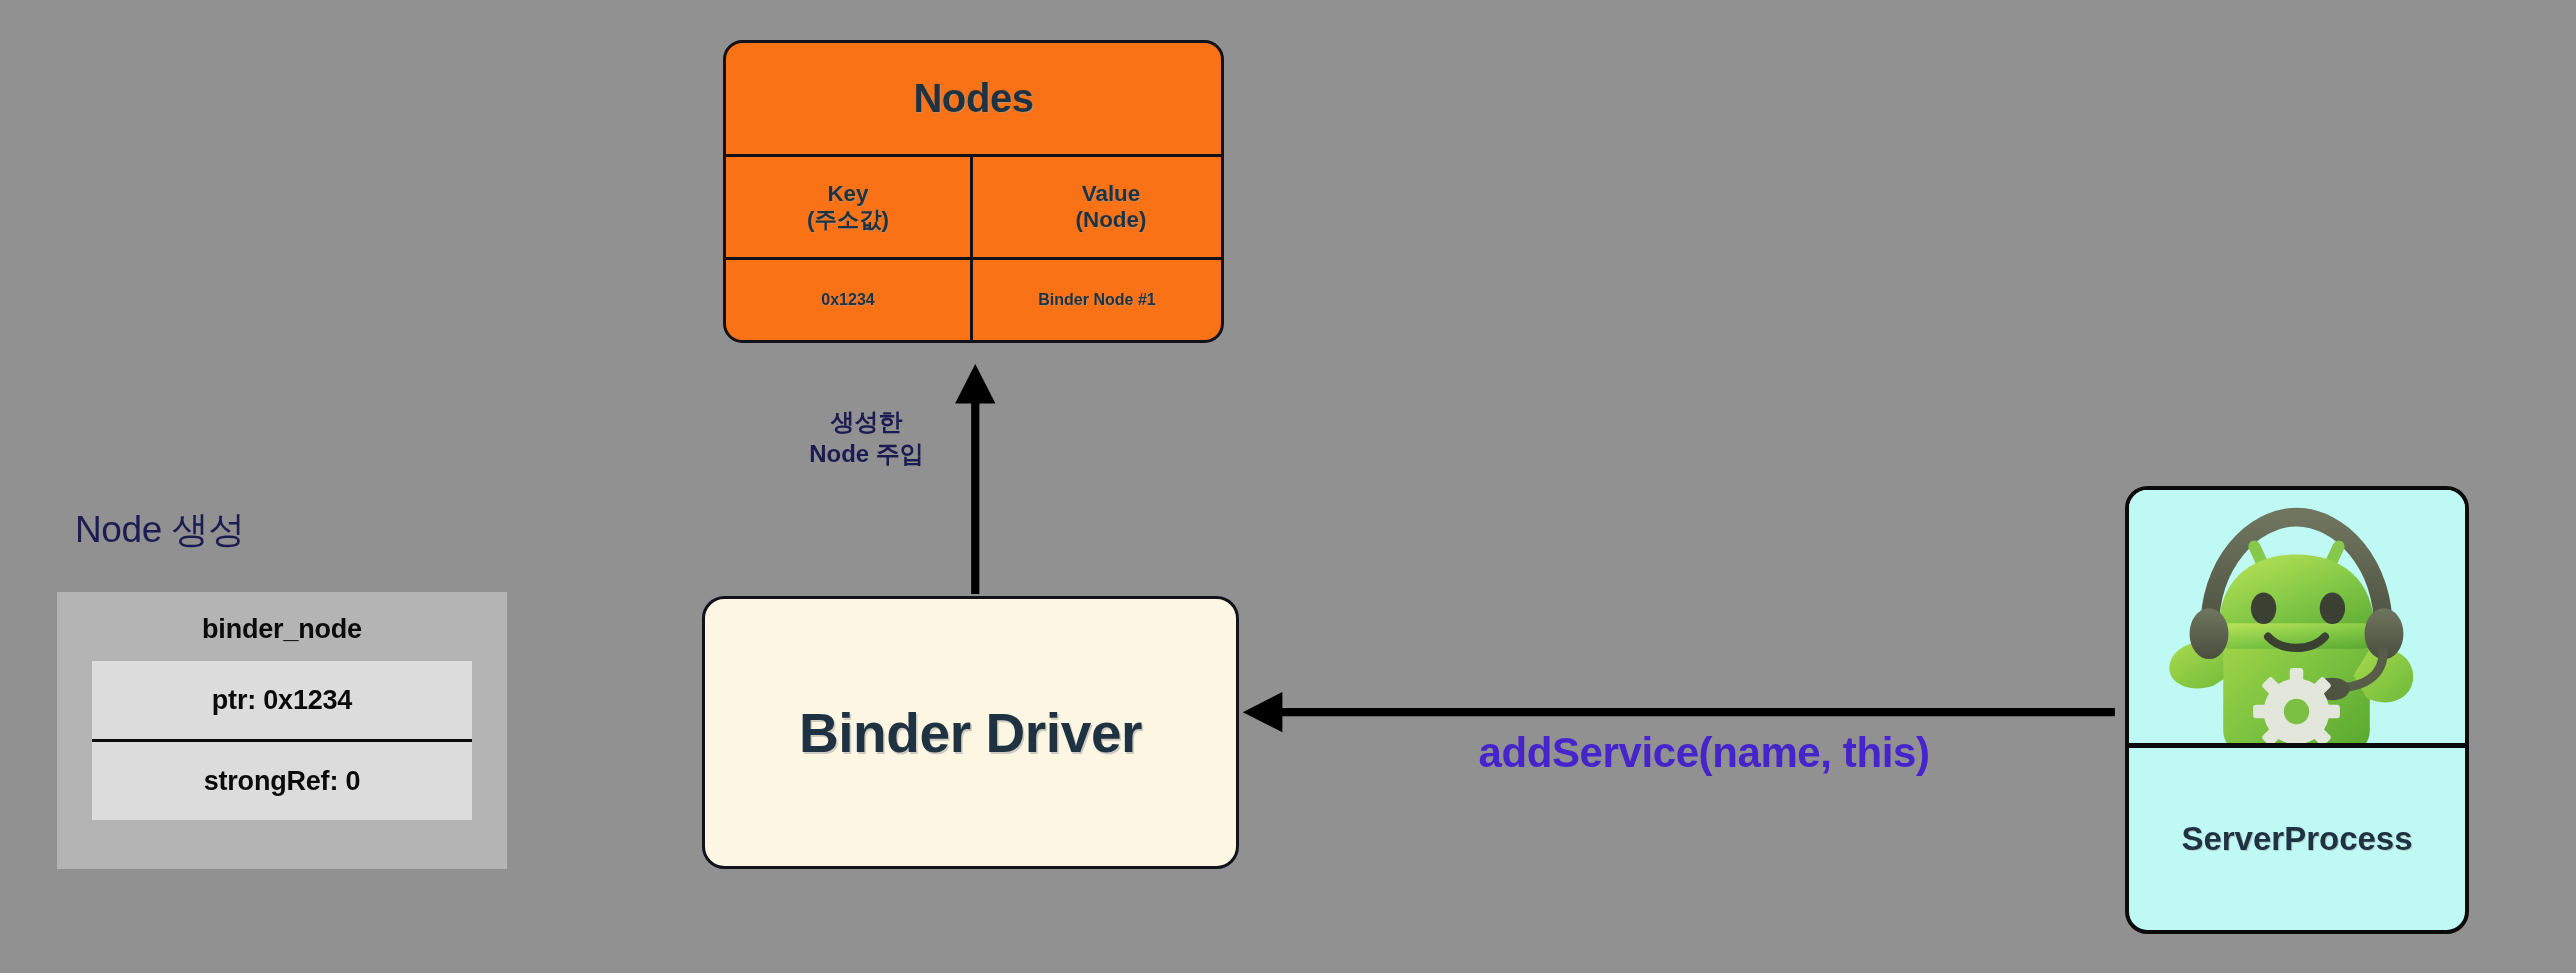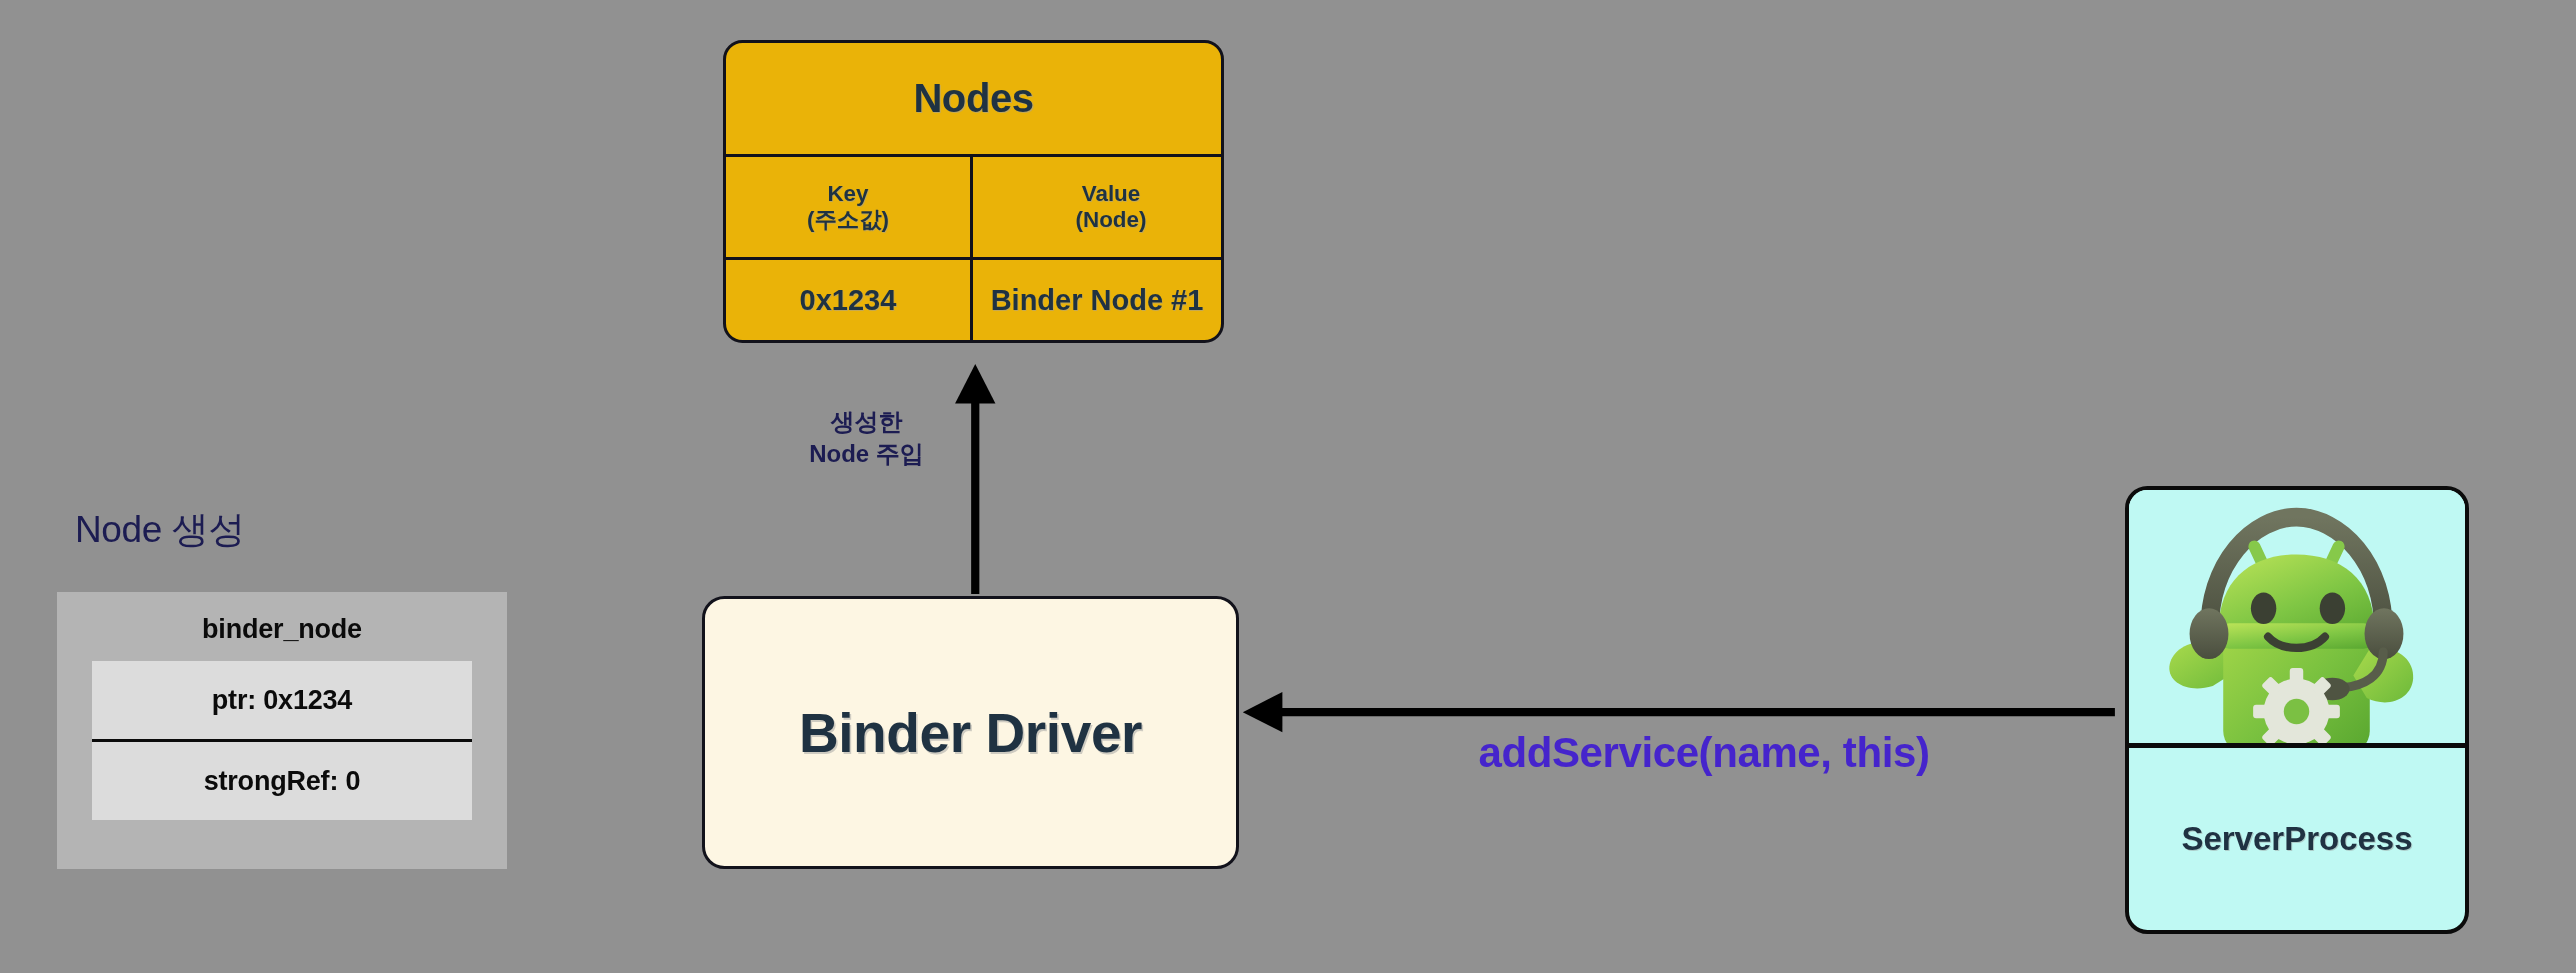--- a/index.html
+++ b/index.html
@@ -16,21 +16,21 @@
     font-family: "Liberation Sans", "DejaVu Sans", sans-serif;
   }
 
   
   .nodes-table {
     position: absolute;
     left: 723px;
     top: 40px;
     width: 501px;
     height: 303px;
-    background: #eab308;
+    background: #f97316;
     border: 3.7px solid #12121b;
     border-radius: 19.4px;
     box-sizing: border-box;
     display: flex;
     flex-direction: column;
     overflow: hidden;
   }
   .nodes-title-row {
     height: 111px;
     flex: 0 0 111px;
@@ -76,21 +76,21 @@
   }
   .hdr-text {
     font-size: 22.4px;
     font-weight: bold;
     color: #1f3242;
     line-height: 1.18;
     text-align: center;
     text-shadow: 0.7px 0.7px 0 rgba(160,160,160,.5);
   }
   .body-text {
-    font-size: 29px;
+    font-size: 16px;
     font-weight: bold;
     color: #1f3242;
     text-shadow: 0.7px 0.7px 0 rgba(160,160,160,.5);
   }
 
   
   .binder-box {
     position: absolute;
     left: 702px;
     top: 596px;

